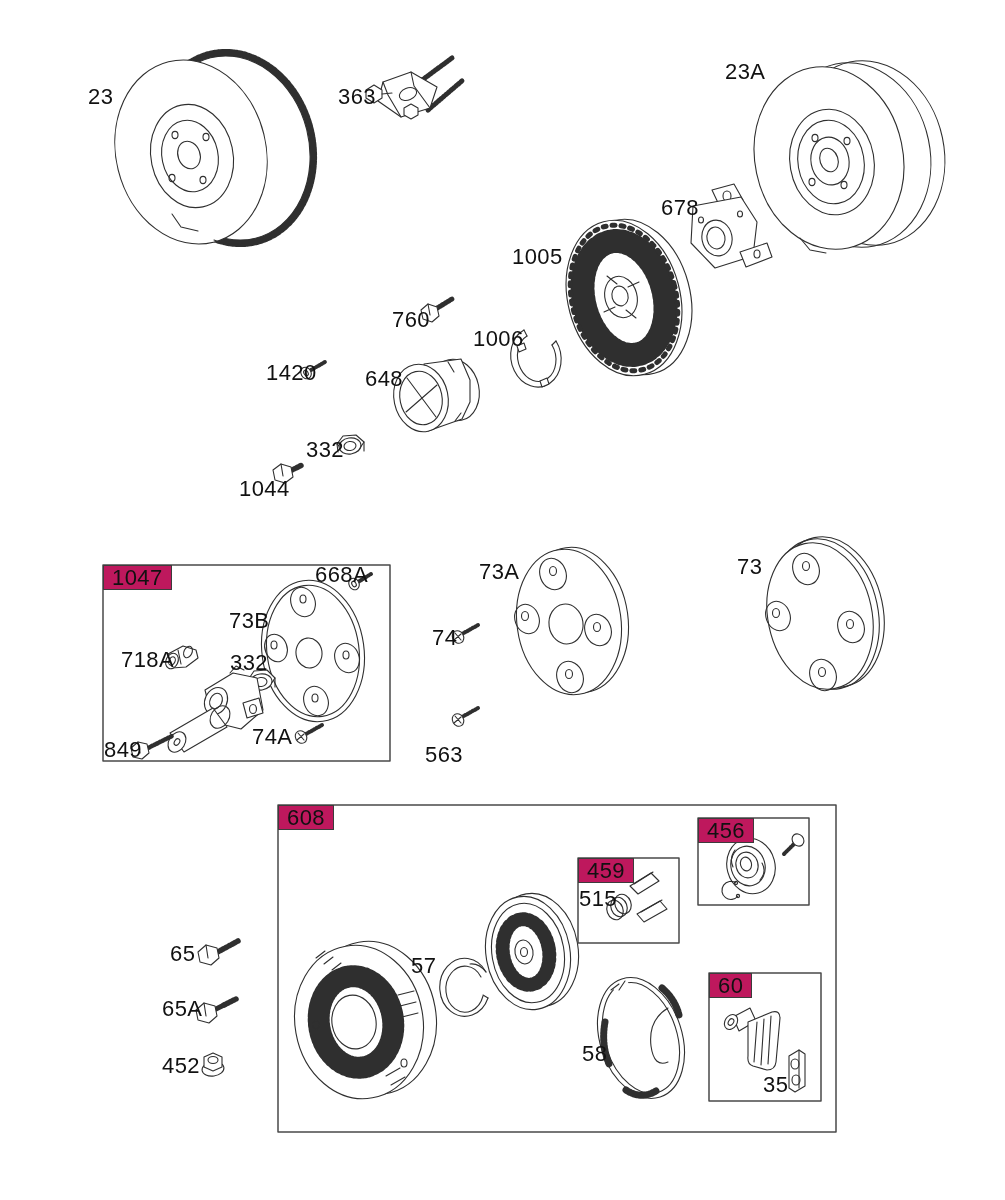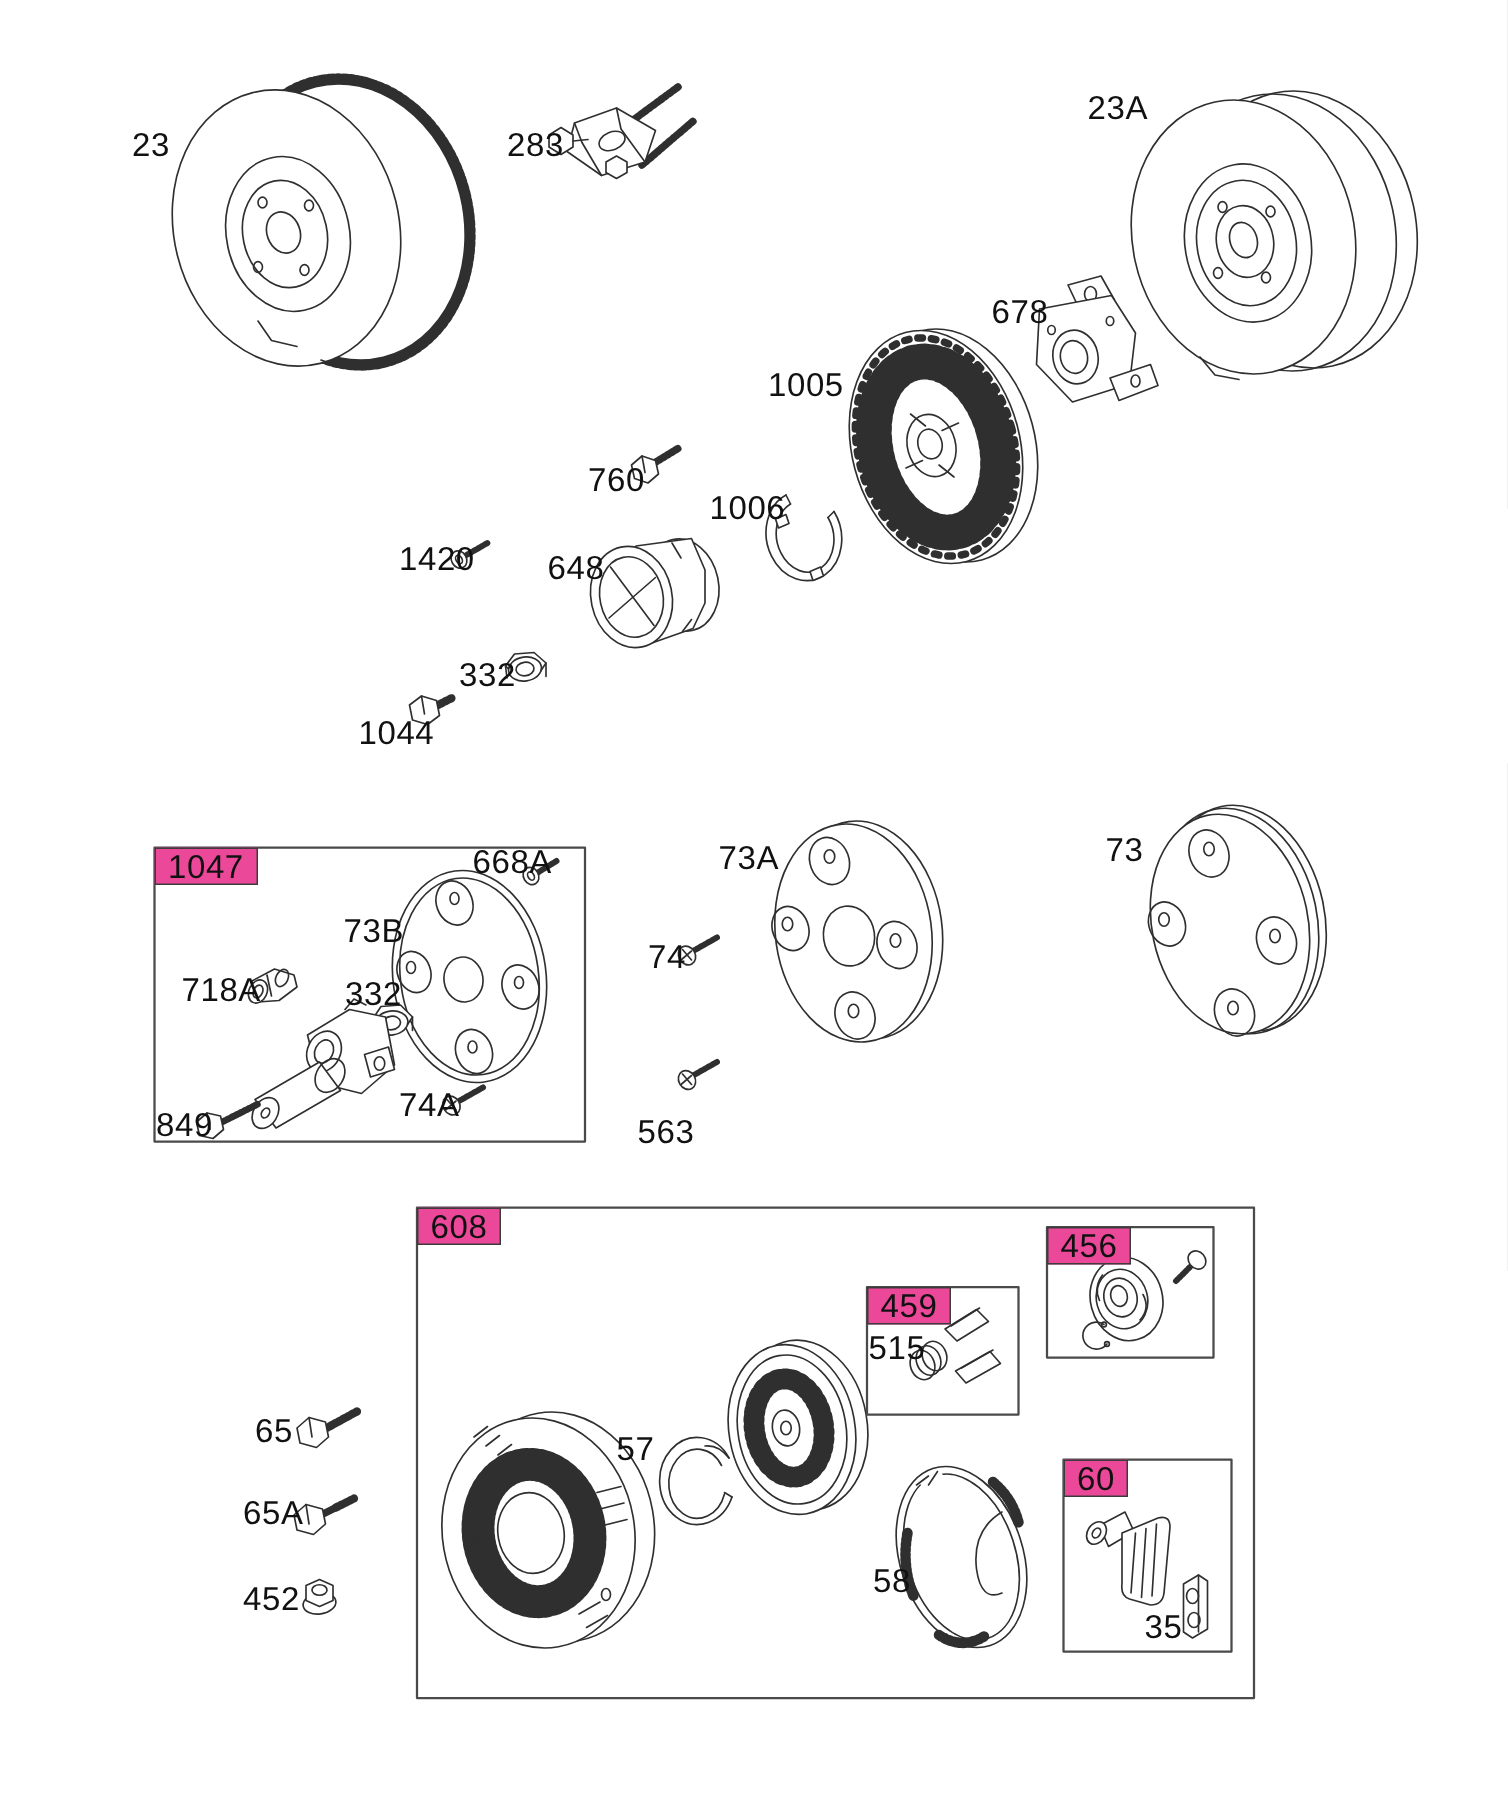--- a/index.html
+++ b/index.html
@@ -8,21 +8,21 @@
     font-family:"Liberation Sans",sans-serif;overflow:hidden;
   }
   #diagram{position:absolute;left:0;top:0;}
   .ln{fill:none;stroke:#2f2f2f;stroke-width:1.1;stroke-linecap:round;stroke-linejoin:round;}
   .wf{fill:#ffffff;stroke:#2f2f2f;stroke-width:1.1;stroke-linecap:round;stroke-linejoin:round;}
   .lbl{
     position:absolute;font-size:22px;color:#111111;letter-spacing:.4px;
     white-space:nowrap;line-height:20px;font-weight:500;
   }
   .lbl.boxed{
-    border:1.6px solid #3c3c3c;background:#ec4899;padding:1px 8px;line-height:21px;text-align:center;
+    border:1.6px solid #3c3c3c;background:#be185d;padding:1px 8px;line-height:21px;text-align:center;
   }
 </style>
 </head>
 <body>
 
 <div id="stage">
 
 <svg id="diagram" width="1005" height="1200" viewBox="0 0 1005 1200">
 
   <g>
@@ -328,38 +328,38 @@
   </g>
   <g>
     <ellipse class="wf" cx="213" cy="1069" rx="11" ry="7" transform="rotate(-8 213 1069)"></ellipse>
     <path class="wf" d="M 204,1057 l 9,-4 l 9,4 l 0,10 l -9,4 l -9,-4 Z"></path>
     <ellipse class="ln" cx="213" cy="1060" rx="5" ry="3.5"></ellipse>
   </g>
 
 </svg>
 
 <div class="lbl" style="left:88px;top:87px">23</div>
-<div class="lbl" style="left:338px;top:87px">283</div>
+<div class="lbl" style="left:338px;top:87px">363</div>
 <div class="lbl" style="left:725px;top:62px">23A</div>
 <div class="lbl" style="left:661px;top:198px">678</div>
 <div class="lbl" style="left:512px;top:247px">1005</div>
 <div class="lbl" style="left:392px;top:310px">760</div>
 <div class="lbl" style="left:473px;top:329px">1006</div>
 <div class="lbl" style="left:266px;top:363px">1420</div>
 <div class="lbl" style="left:365px;top:369px">648</div>
 <div class="lbl" style="left:306px;top:440px">332</div>
 <div class="lbl" style="left:239px;top:479px">1044</div>
 
 <div class="lbl boxed" style="left:103px;top:565px">1047</div>
 <div class="lbl" style="left:315px;top:565px">668A</div>
 <div class="lbl" style="left:229px;top:611px">73B</div>
 <div class="lbl" style="left:121px;top:650px">718A</div>
 <div class="lbl" style="left:230px;top:653px">332</div>
 <div class="lbl" style="left:104px;top:740px">849</div>
-<div class="lbl" style="left:266px;top:727px">74A</div>
+<div class="lbl" style="left:252px;top:727px">74A</div>
 
 <div class="lbl" style="left:479px;top:562px">73A</div>
 <div class="lbl" style="left:432px;top:628px">74</div>
 <div class="lbl" style="left:425px;top:745px">563</div>
 <div class="lbl" style="left:737px;top:557px">73</div>
 
 <div class="lbl boxed" style="left:278px;top:805px">608</div>
 <div class="lbl boxed" style="left:698px;top:818px">456</div>
 <div class="lbl boxed" style="left:578px;top:858px">459</div>
 <div class="lbl" style="left:579px;top:889px">515</div>

